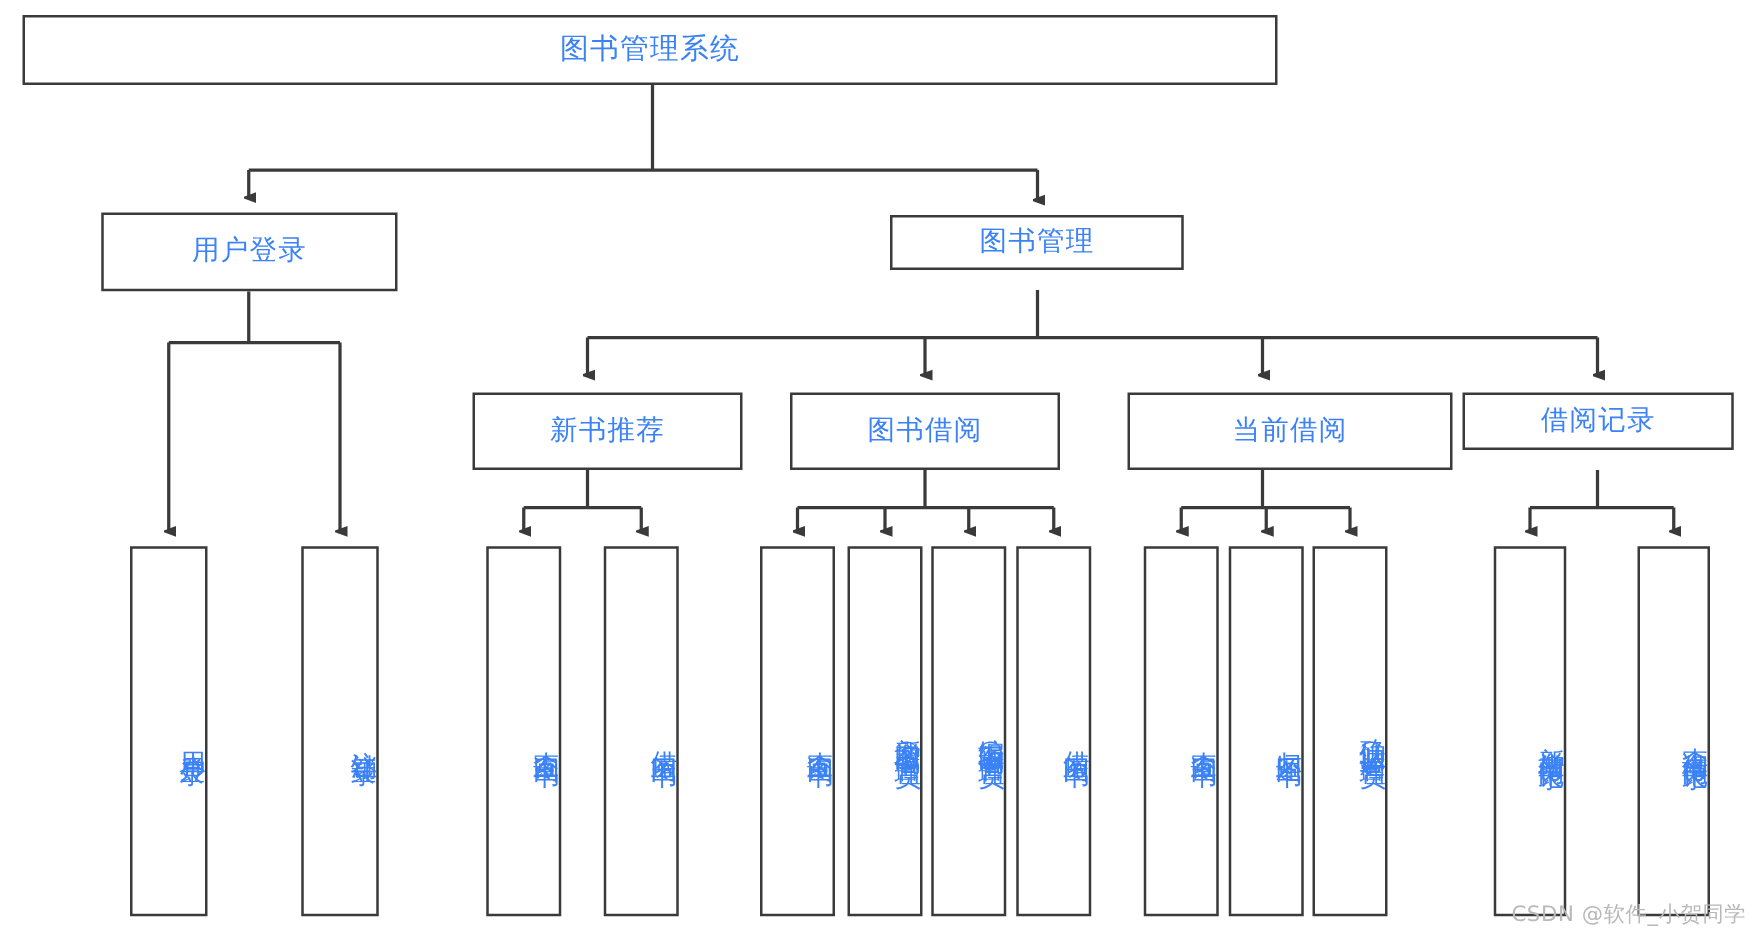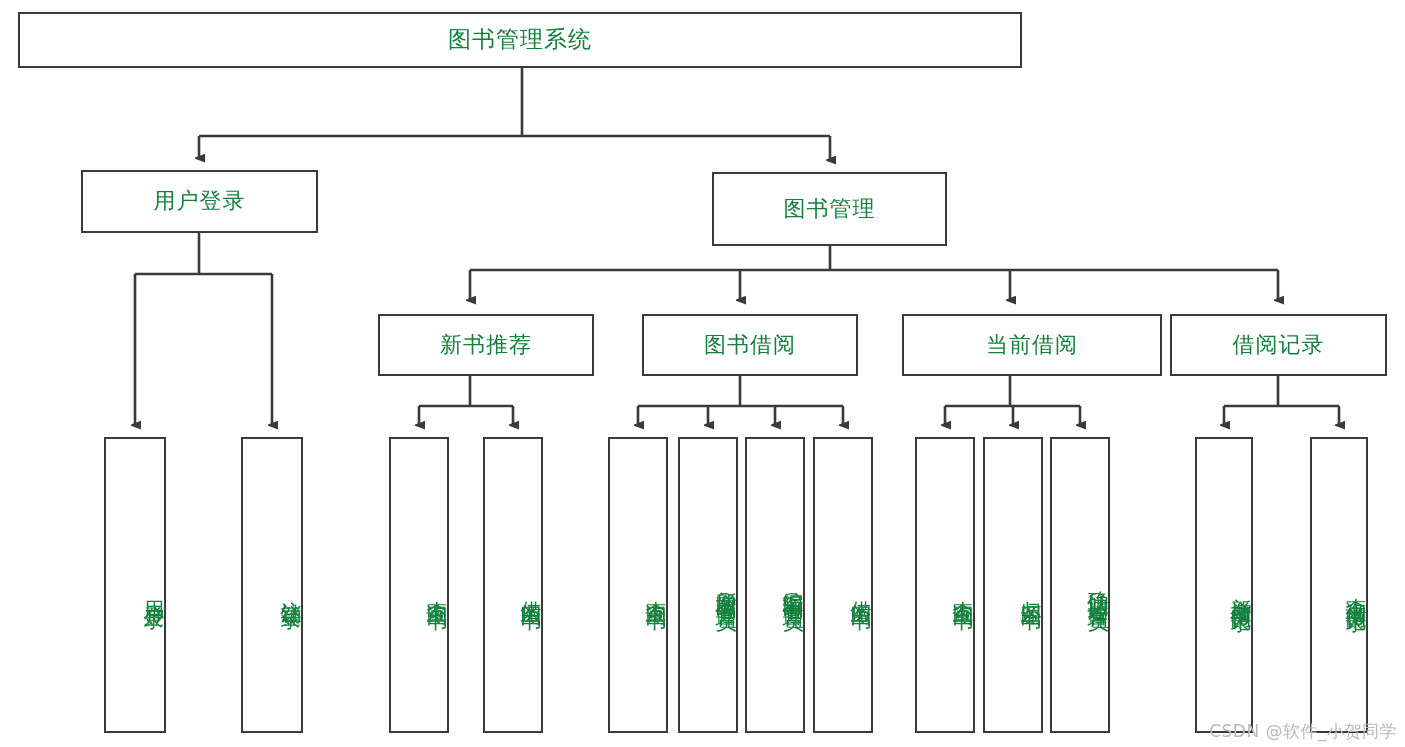--- a/index.html
+++ b/index.html
@@ -20,21 +20,21 @@
     left: 0;
     top: 0;
     width: 1405px;
     height: 747px;
   }
   .node {
     position: absolute;
     box-sizing: border-box;
     border: 2px solid #3a3a3a;
     background: #ffffff;
-    color: #15803d;
+    color: #3b82f6;
     display: flex;
     align-items: center;
     justify-content: center;
     text-align: right;
   }
   .node.horiz {
     font-size: 22px;
     letter-spacing: 1px;
     line-height: 1.2;
   }
@@ -115,26 +115,26 @@
       <path d="M1278,376 L1278,406"></path>
       <path d="M1224,406 L1339,406"></path>
       <path d="M1224,406 L1224,425" marker-end="url(#arrow)"></path>
       <path d="M1339,406 L1339,425" marker-end="url(#arrow)"></path>
     </g>
   </svg>
 
   <div class="node horiz root" style="left:18px; top:12px; width:1004px; height:56px;">图书管理系统</div>
 
   <div class="node horiz" style="left:81px; top:170px; width:237px; height:63px;">用户登录</div>
-  <div class="node horiz" style="left:712px; top:172px; width:235px; height:74px;">图书管理</div>
+  <div class="node horiz" style="left:712px; top:172px; width:235px; height:44px;">图书管理</div>
 
   <div class="node horiz" style="left:362px; top:314px; width:216px; height:62px;margin-left:16px;">新书推荐</div>
-  <div class="node horiz" style="left:632px; top:314px; width:216px; height:62px;margin-left:10px;">图书借阅</div>
+  <div class="node horiz" style="left:632px; top:314px; width:216px; height:62px;">图书借阅</div>
   <div class="node horiz" style="left:902px; top:314px; width:260px; height:62px;">当前借阅</div>
-  <div class="node horiz" style="left:1170px; top:314px; width:217px; height:62px;">借阅记录</div>
+  <div class="node horiz" style="left:1170px; top:314px; width:217px; height:46px;">借阅记录</div>
 
   <div class="node vert" style="left:104px; top:437px; width:62px; height:296px;">用户登录</div>
   <div class="node vert" style="left:241px; top:437px; width:62px; height:296px;">注销登录</div>
 
   <div class="node vert" style="left:389px; top:437px; width:60px; height:296px;">查询图书</div>
   <div class="node vert" style="left:483px; top:437px; width:60px; height:296px;">借阅图书</div>
 
   <div class="node vert" style="left:608px; top:437px; width:60px; height:296px;">查询图书</div>
   <div class="node vert topalign" style="left:678px; top:437px; width:60px; height:296px;">新增图书（管理员）</div>
   <div class="node vert topalign" style="left:745px; top:437px; width:60px; height:296px;">编辑图书（管理员）</div>

